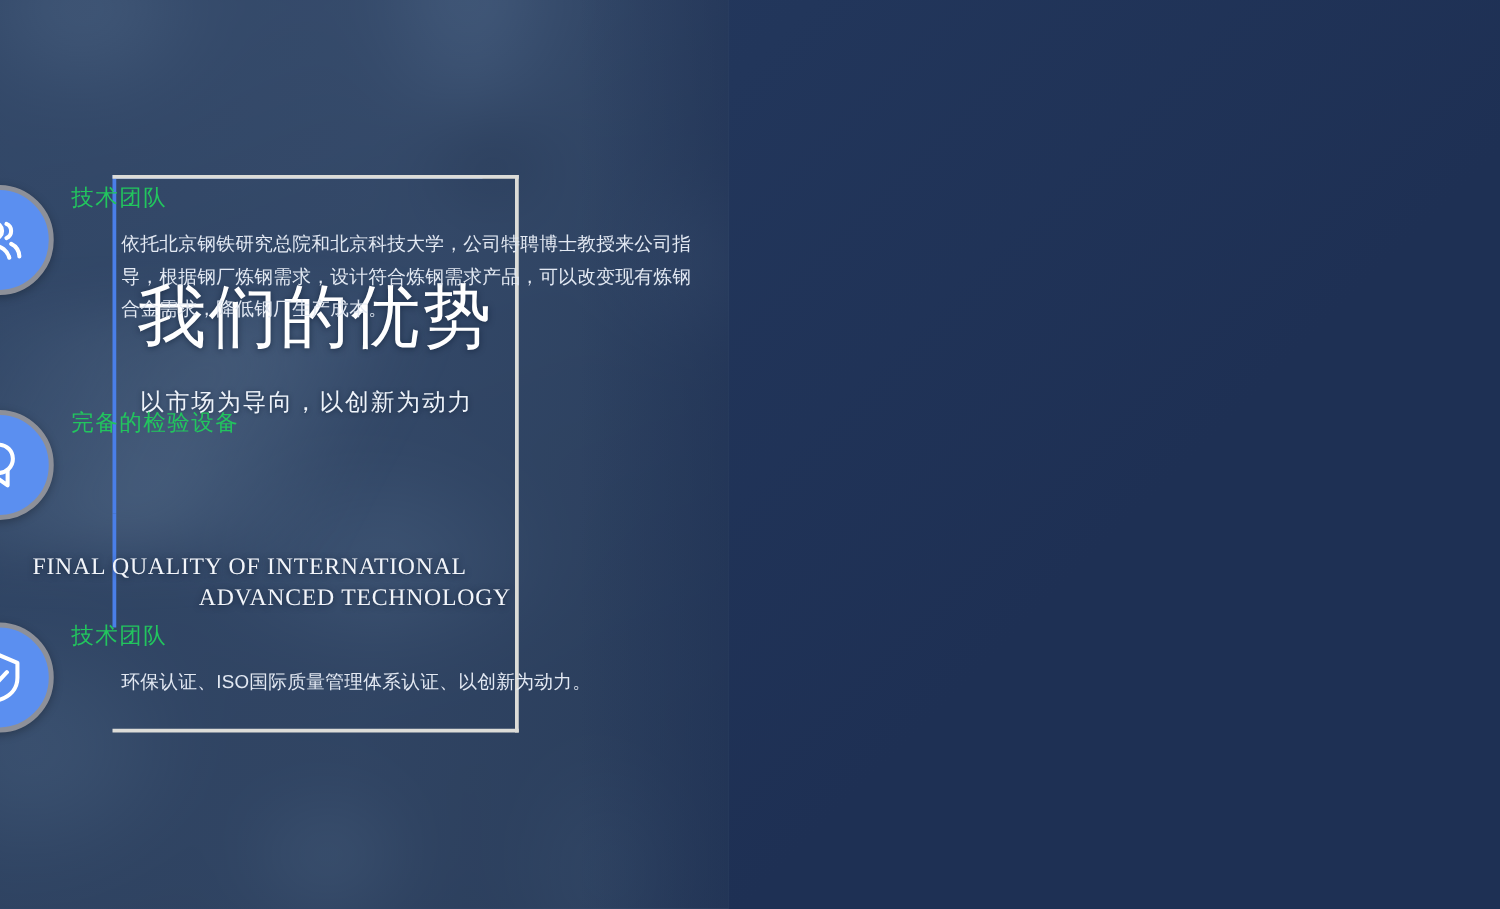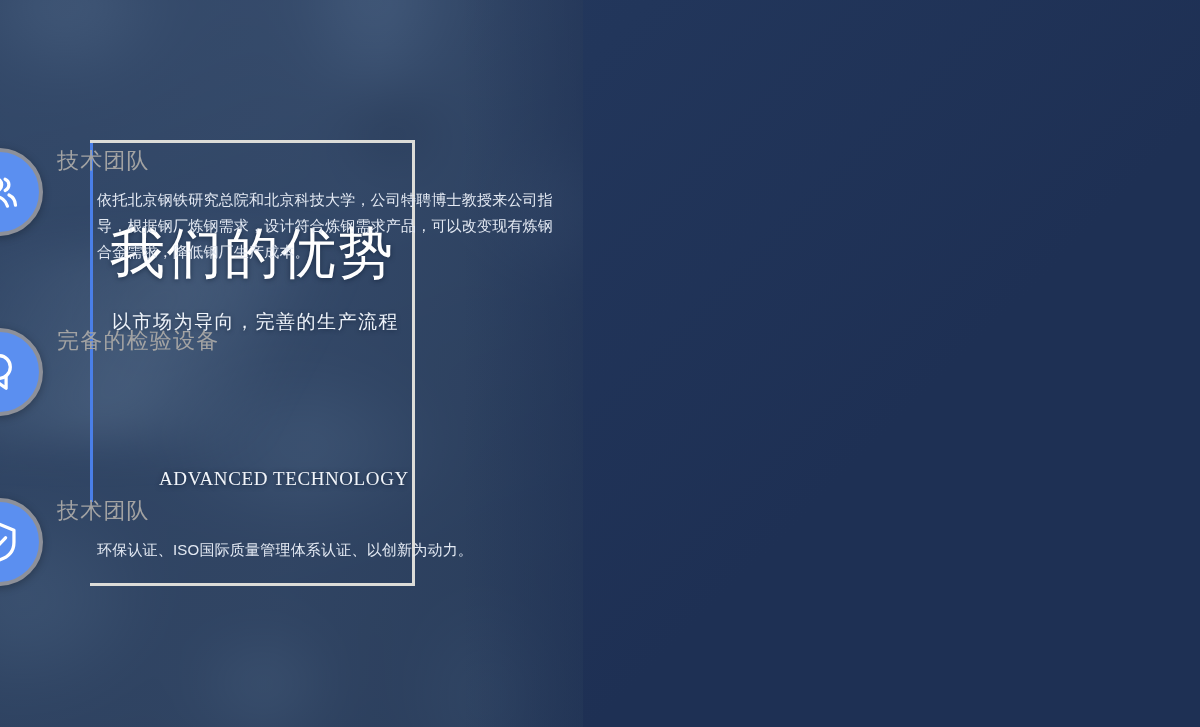--- a/index.html
+++ b/index.html
@@ -108,21 +108,21 @@
     width:88px; height:88px; border-radius:50%;
     background:#5b8ff0;
     border:4px solid #8d9099;
     display:flex; align-items:center; justify-content:center;
     box-shadow:0 2px 8px rgba(0,0,0,.28);
   }
   .feature-icon svg{ width:46px; height:46px; display:block; }
 
   .feature-text{ position:absolute; left:57px; top:0; width:500px; }
   .feature-title{
-    font-size:22px; font-weight:400; color:#a3a3a3;
+    font-size:18px; font-weight:400; color:#22c55e;
     letter-spacing:1.2px; line-height:1.2; margin-bottom:13px;
   }
   .feature-desc{
     font-size:15px; font-weight:400; color:#e3e9f3;
     line-height:26px; letter-spacing:.2px;margin-left:40px;
   }
 </style>
 </head>
 <body>
 
@@ -138,22 +138,23 @@
   <div class="edge right-gray"></div>
   <div class="edge bottom-gray"></div>
   <div class="top-blue"></div>
   <div class="left-blue-a"></div>
   <div class="left-blue-b"></div>
 </div>
 
 <div id="left-copy">
   <div id="headline">我们的优势</div>
 
-  <div class="sub-line" id="sub-1">以市场为导向，完善的生产流程</div>
-
+  <div class="sub-line" id="sub-1">以市场为导向，以创新为动力</div>
+
+  <div class="eng-line" id="eng-1">FINAL QUALITY OF INTERNATIONAL</div>
   <div class="eng-line" id="eng-2">ADVANCED TECHNOLOGY</div>
 </div>
 
 <div id="right-panel">
   <div class="rp-shade"></div>
 </div>
 
 <div id="feature-list">
 
   <div class="feature-row" id="feature-row-0">

